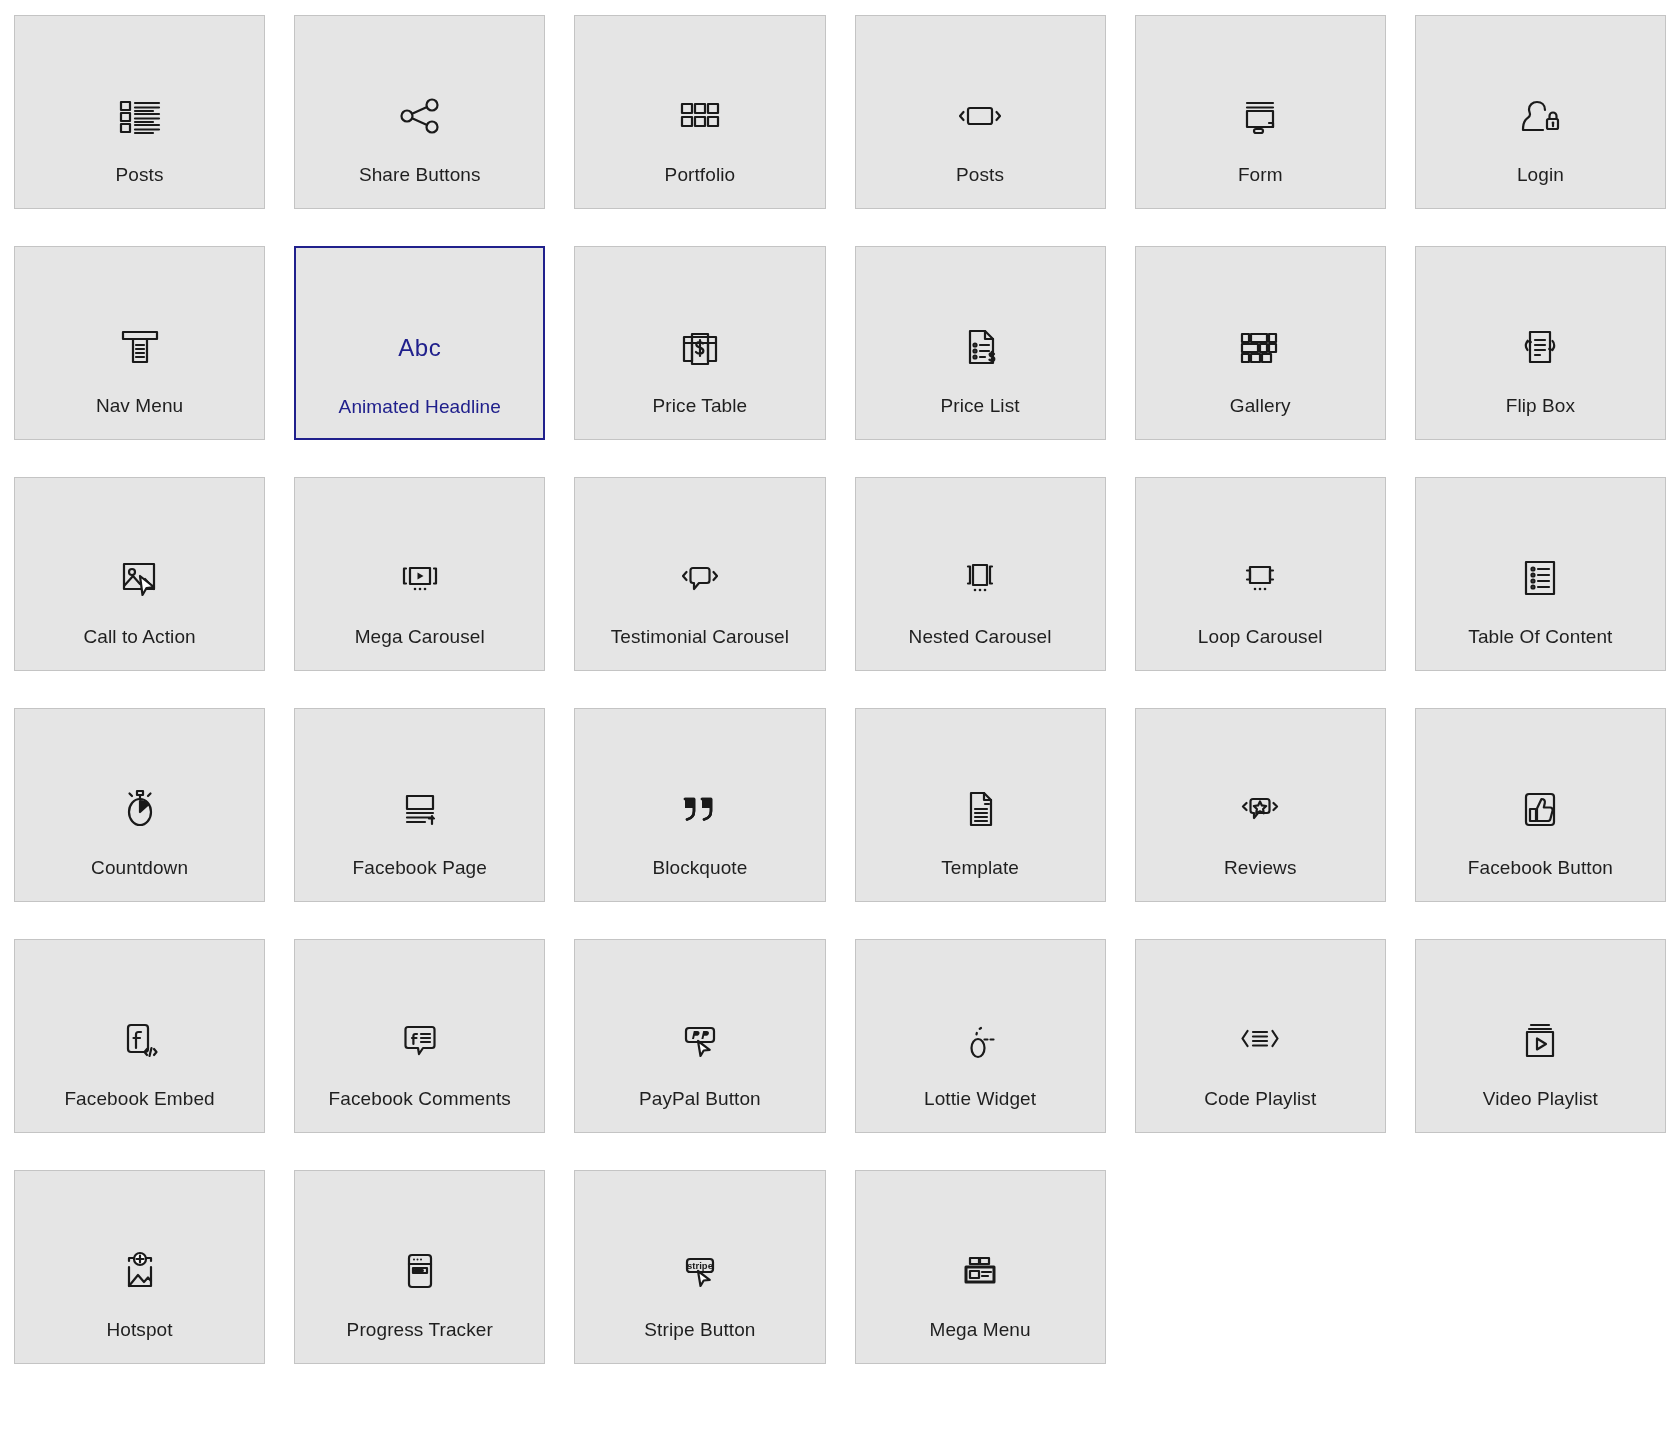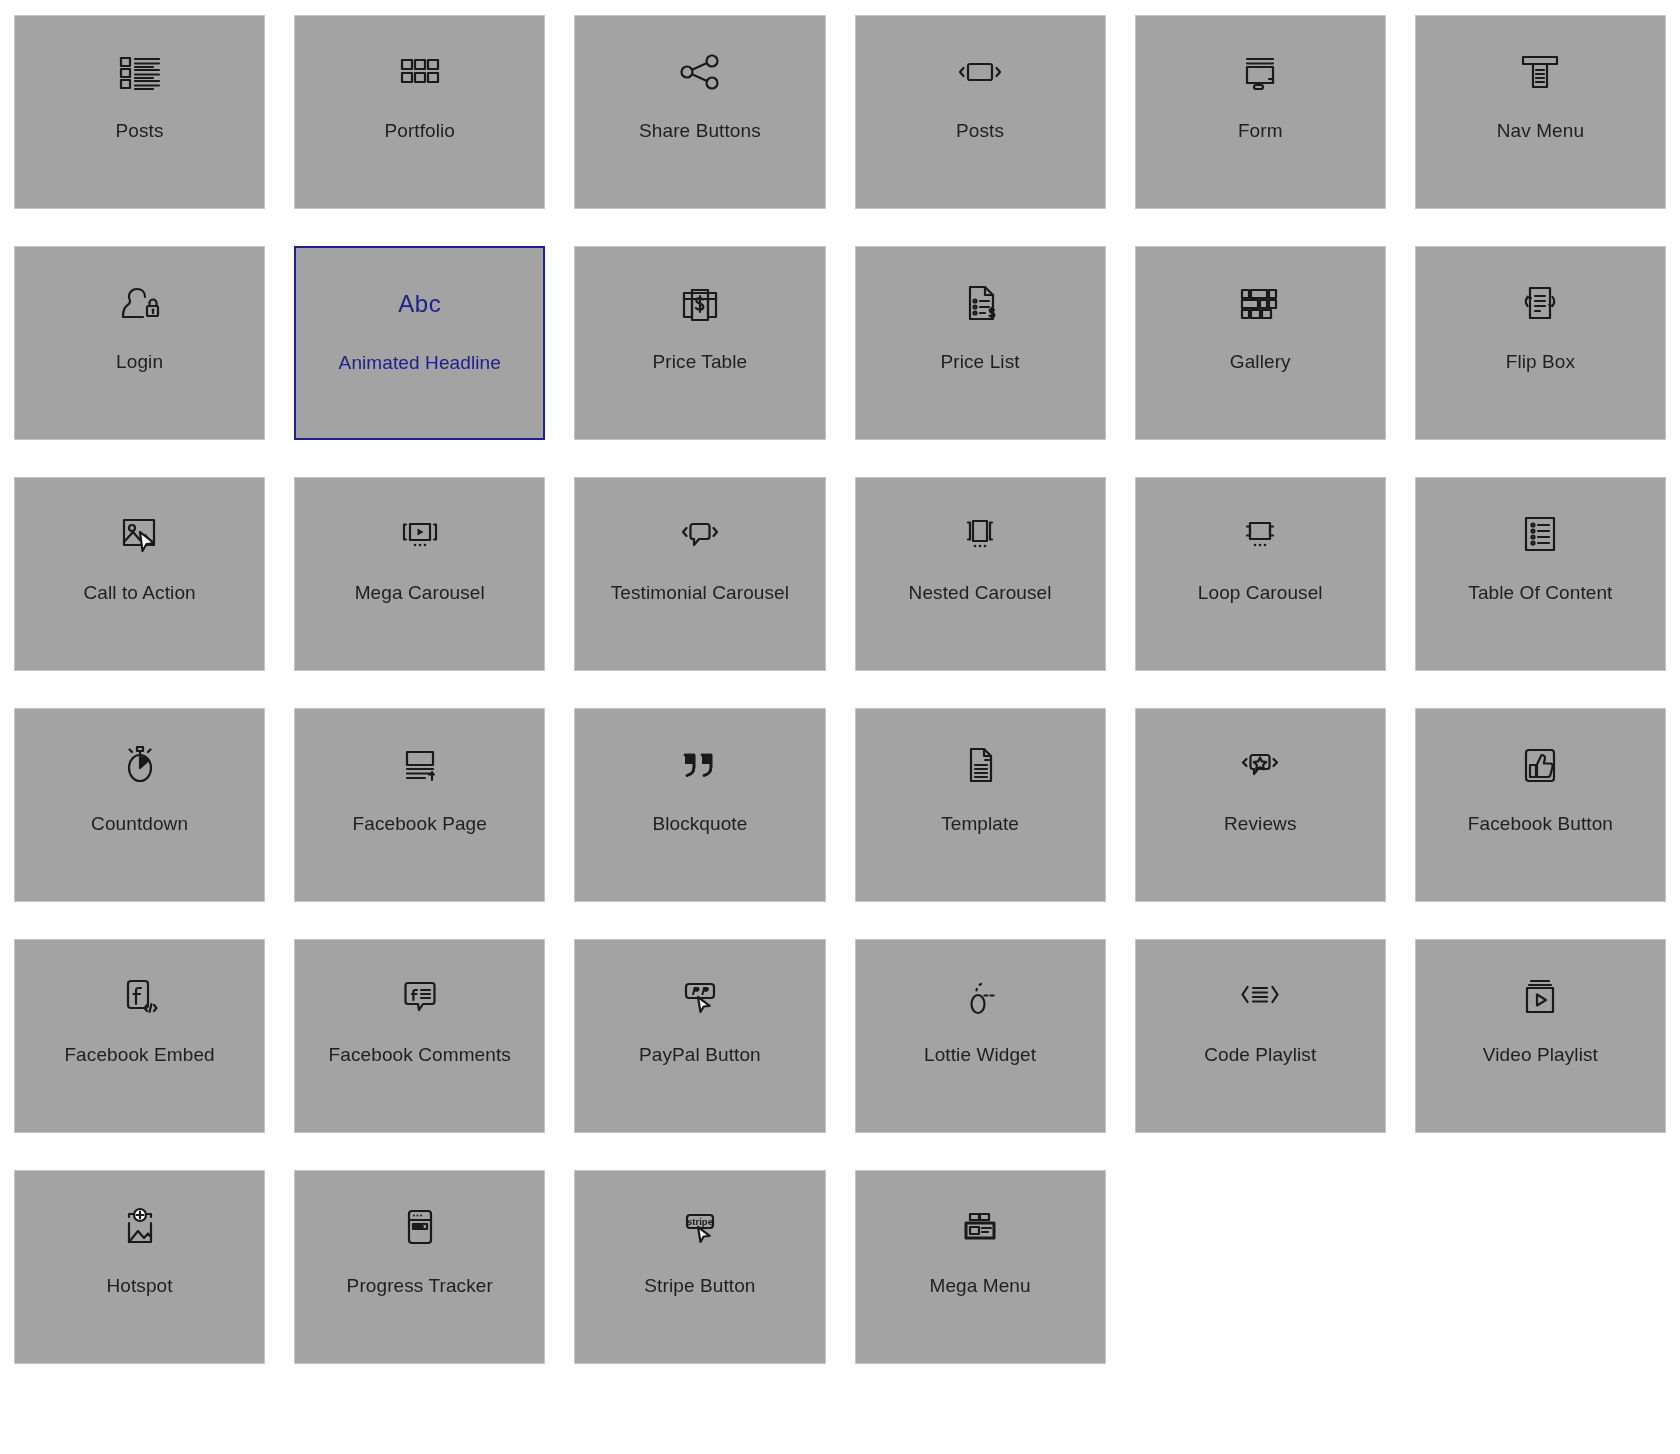--- a/index.html
+++ b/index.html
@@ -14,26 +14,26 @@
     padding: 15px 14px;
     display: grid;
     grid-template-columns: repeat(6, 1fr);
     column-gap: 29px;
     row-gap: 37px;
     align-content: start;
   }
   .widget-card {
     height: 194px;
     border: 1px solid #c4c4c4;
-    background: #a3a3a3;
+    background: #e5e5e5;
     display: flex;
     flex-direction: column;
     align-items: center;
     justify-content: flex-start;
-    padding-top: 28px;
+    padding-top: 72px;
     cursor: pointer;
     position: relative;
   }
   .widget-card.is-selected {
     border: 2px solid #20208c;
     color: #20208c;
   }
   .widget-icon {
     width: 56px;
     height: 56px;
@@ -77,82 +77,82 @@
           <path d="M19 11h24M19 15.5h24M19 19h18" stroke-width="2.2"></path>
           <path d="M19 22h24M19 26.5h24M19 30h18"></path>
           <path d="M19 33h24M19 37.5h24M19 41h18"></path>
         </svg>
       </div>
       <div class="widget-label">Posts</div>
     </div>
     <div class="widget-card">
       <div class="widget-icon">
         <svg viewBox="0 0 48 48" width="48" height="48" fill="none" stroke="currentColor" stroke-width="2.2" stroke-linecap="round" stroke-linejoin="round">
+          <circle cx="11" cy="24" r="5.5"></circle>
+          <circle cx="36" cy="13" r="5.5"></circle>
+          <circle cx="36" cy="35" r="5.5"></circle>
+          <path d="M16.1 21.7 31 15M16.1 26.3 31 33"></path>
+        </svg>
+      </div>
+      <div class="widget-label">Share Buttons</div>
+    </div>
+    <div class="widget-card">
+      <div class="widget-icon">
+        <svg viewBox="0 0 48 48" width="48" height="48" fill="none" stroke="currentColor" stroke-width="2.2" stroke-linecap="round" stroke-linejoin="round">
           <rect x="6" y="12" width="10" height="9"></rect>
           <rect x="19" y="12" width="10" height="9"></rect>
           <rect x="32" y="12" width="10" height="9"></rect>
           <rect x="6" y="25" width="10" height="9"></rect>
           <rect x="19" y="25" width="10" height="9"></rect>
           <rect x="32" y="25" width="10" height="9"></rect>
         </svg>
       </div>
       <div class="widget-label">Portfolio</div>
     </div>
     <div class="widget-card">
       <div class="widget-icon">
         <svg viewBox="0 0 48 48" width="48" height="48" fill="none" stroke="currentColor" stroke-width="2.2" stroke-linecap="round" stroke-linejoin="round">
-          <circle cx="11" cy="24" r="5.5"></circle>
-          <circle cx="36" cy="13" r="5.5"></circle>
-          <circle cx="36" cy="35" r="5.5"></circle>
-          <path d="M16.1 21.7 31 15M16.1 26.3 31 33"></path>
-        </svg>
-      </div>
-      <div class="widget-label">Share Buttons</div>
-    </div>
-    <div class="widget-card">
-      <div class="widget-icon">
-        <svg viewBox="0 0 48 48" width="48" height="48" fill="none" stroke="currentColor" stroke-width="2.2" stroke-linecap="round" stroke-linejoin="round">
           <rect x="12" y="16" width="24" height="16" rx="2"></rect>
           <path d="M7.5 20 4 24l3.5 4M40.5 20 44 24l-3.5 4"></path>
         </svg>
       </div>
       <div class="widget-label">Posts</div>
     </div>
     <div class="widget-card">
       <div class="widget-icon">
         <svg viewBox="0 0 48 48" width="48" height="48" fill="none" stroke="currentColor" stroke-width="2.2" stroke-linecap="round" stroke-linejoin="round">
           <path d="M11 11h26M11 15.5h26"></path>
           <rect x="11" y="19" width="26" height="16"></rect>
           <path d="M33 31h4v4"></path>
           <rect x="18" y="37" width="9" height="4" rx="2"></rect>
         </svg>
       </div>
       <div class="widget-label">Form</div>
-    </div>
-    <div class="widget-card">
-      <div class="widget-icon">
-        <svg viewBox="0 0 48 48" width="48" height="48" fill="none" stroke="currentColor" stroke-width="2.2" stroke-linecap="round" stroke-linejoin="round">
-          <rect x="7" y="9" width="34" height="7"></rect>
-          <rect x="17" y="16" width="14" height="23"></rect>
-          <path d="M20 22h8M20 26h8M20 30h8M20 34h8"></path>
-        </svg>
-      </div>
-      <div class="widget-label">Nav Menu</div>
     </div>
     <div class="widget-card">
       <div class="widget-icon">
         <svg viewBox="0 0 48 48" width="48" height="48" fill="none" stroke="currentColor" stroke-width="2.2" stroke-linecap="round" stroke-linejoin="round">
           <path d="M29 18c0-5-3.5-8-8-8s-8 3.2-8 7.3c0 2.3 1 3.4 1 5.1 0 2.6-2.2 3-4.5 5.6C7.8 30.1 7 33.5 7 38h20"></path>
           <rect x="31" y="27" width="11" height="10" rx="1.5"></rect>
           <path d="M33.5 27v-3a3.5 3.5 0 0 1 7 0v3"></path>
           <circle cx="37" cy="31" r="1.4" fill="currentColor" stroke="none"></circle>
           <path d="M37 32v2.2"></path>
         </svg>
       </div>
       <div class="widget-label">Login</div>
+    </div>
+    <div class="widget-card">
+      <div class="widget-icon">
+        <svg viewBox="0 0 48 48" width="48" height="48" fill="none" stroke="currentColor" stroke-width="2.2" stroke-linecap="round" stroke-linejoin="round">
+          <rect x="7" y="9" width="34" height="7"></rect>
+          <rect x="17" y="16" width="14" height="23"></rect>
+          <path d="M20 22h8M20 26h8M20 30h8M20 34h8"></path>
+        </svg>
+      </div>
+      <div class="widget-label">Nav Menu</div>
     </div>
     <div class="widget-card is-selected">
       <div class="widget-icon">
         <span class="abc-text">Abc</span>
       </div>
       <div class="widget-label">Animated Headline</div>
     </div>
     <div class="widget-card">
       <div class="widget-icon">
         <svg viewBox="0 0 48 48" width="48" height="48" fill="none" stroke="currentColor" stroke-width="2.2" stroke-linecap="round" stroke-linejoin="round">

